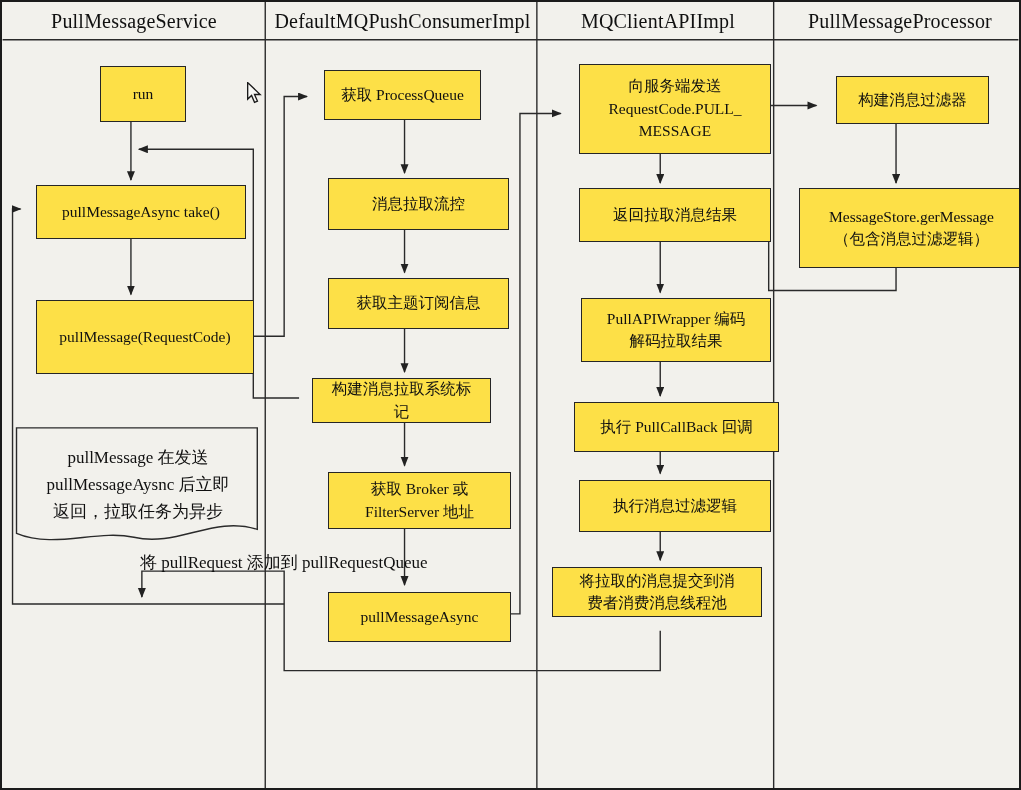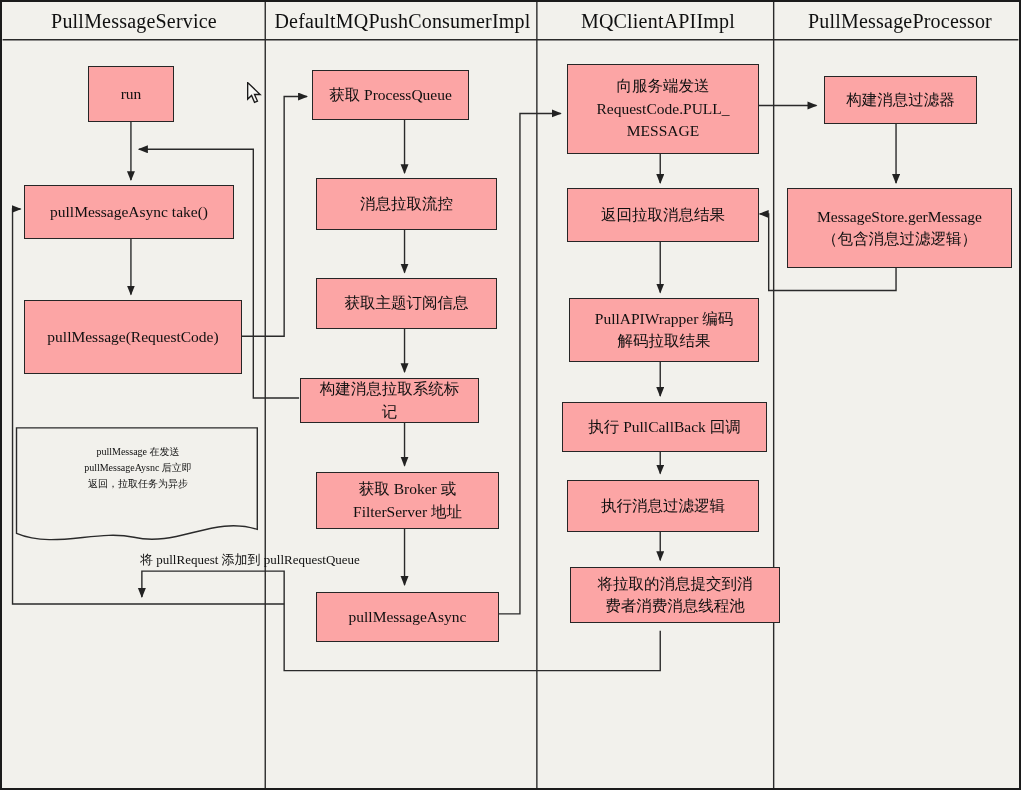--- a/index.html
+++ b/index.html
@@ -8,31 +8,31 @@
     position:relative; width:1021px; height:790px;
     background:#f2f1ec; border:2px solid #1b1b1b; overflow:hidden;
   }
   .wires { position:absolute; left:0; top:0; width:100%; height:100%; }
   .lane-header {
     position:absolute; top:0; height:38px;
     display:flex; align-items:center; justify-content:center;
     font-size:20px; color:#101010; letter-spacing:.2px;
   }
   .node {
-    position:absolute; background:#fca5a5; border:1.4px solid #262626;
+    position:absolute; background:#fde047; border:1.4px solid #262626;
     display:flex; align-items:center; justify-content:center;
     text-align:center; font-size:15.5px; line-height:1.45; color:#101010;
-    white-space:pre-line; padding:2px 15px;
+    white-space:pre-line; padding:2px 15px;margin-left:12px;
   }
   .note-text {
-    position:absolute; text-align:center; font-size:10px; line-height:1.6;
+    position:absolute; text-align:center; font-size:17px; line-height:1.6;
     color:#101010; white-space:pre-line;
   }
   .floating-label {
-    position:absolute; font-size:13px; color:#101010; white-space:nowrap;
+    position:absolute; font-size:17px; color:#101010; white-space:nowrap;
   }
   .cursor { position:absolute; left:243px; top:80px; width:20px; height:22px; }
 </style>
 </head>
 <body>
 
 <div class="stage">
 
   <svg class="wires" viewBox="0 0 1021 790">
     <defs>
@@ -94,21 +94,21 @@
   <div class="node" style="left:314px;top:590px;width:183px;height:50px">pullMessageAsync</div>
 
   <div class="node" style="left:565px;top:62px;width:192px;height:90px">向服务端发送
 RequestCode.PULL_
 MESSAGE</div>
   <div class="node" style="left:565px;top:186px;width:192px;height:54px">返回拉取消息结果</div>
   <div class="node" style="left:567px;top:296px;width:190px;height:64px">PullAPIWrapper 编码
 解码拉取结果</div>
   <div class="node" style="left:560px;top:400px;width:205px;height:50px">执行 PullCallBack 回调</div>
   <div class="node" style="left:565px;top:478px;width:192px;height:52px">执行消息过滤逻辑</div>
-  <div class="node" style="left:568px;top:565px;width:210px;height:56px">将拉取的消息提交到消
+  <div class="node" style="left:538px;top:565px;width:210px;height:50px">将拉取的消息提交到消
 费者消费消息线程池</div>
 
   <div class="node" style="left:822px;top:74px;width:153px;height:48px">构建消息过滤器</div>
   <div class="node" style="left:785px;top:186px;width:225px;height:80px">MessageStore.gerMessage
 （包含消息过滤逻辑）</div>
 
   <svg class="cursor" viewBox="0 0 14 18">
     <path d="M1,0.5 L1,14 L4.2,11 L6.6,16.6 L9,15.6 L6.6,10.2 L11.2,10.2 Z" fill="#f8f8f5" stroke="#1a1a1a" stroke-width="1.1"></path>
   </svg>
 

